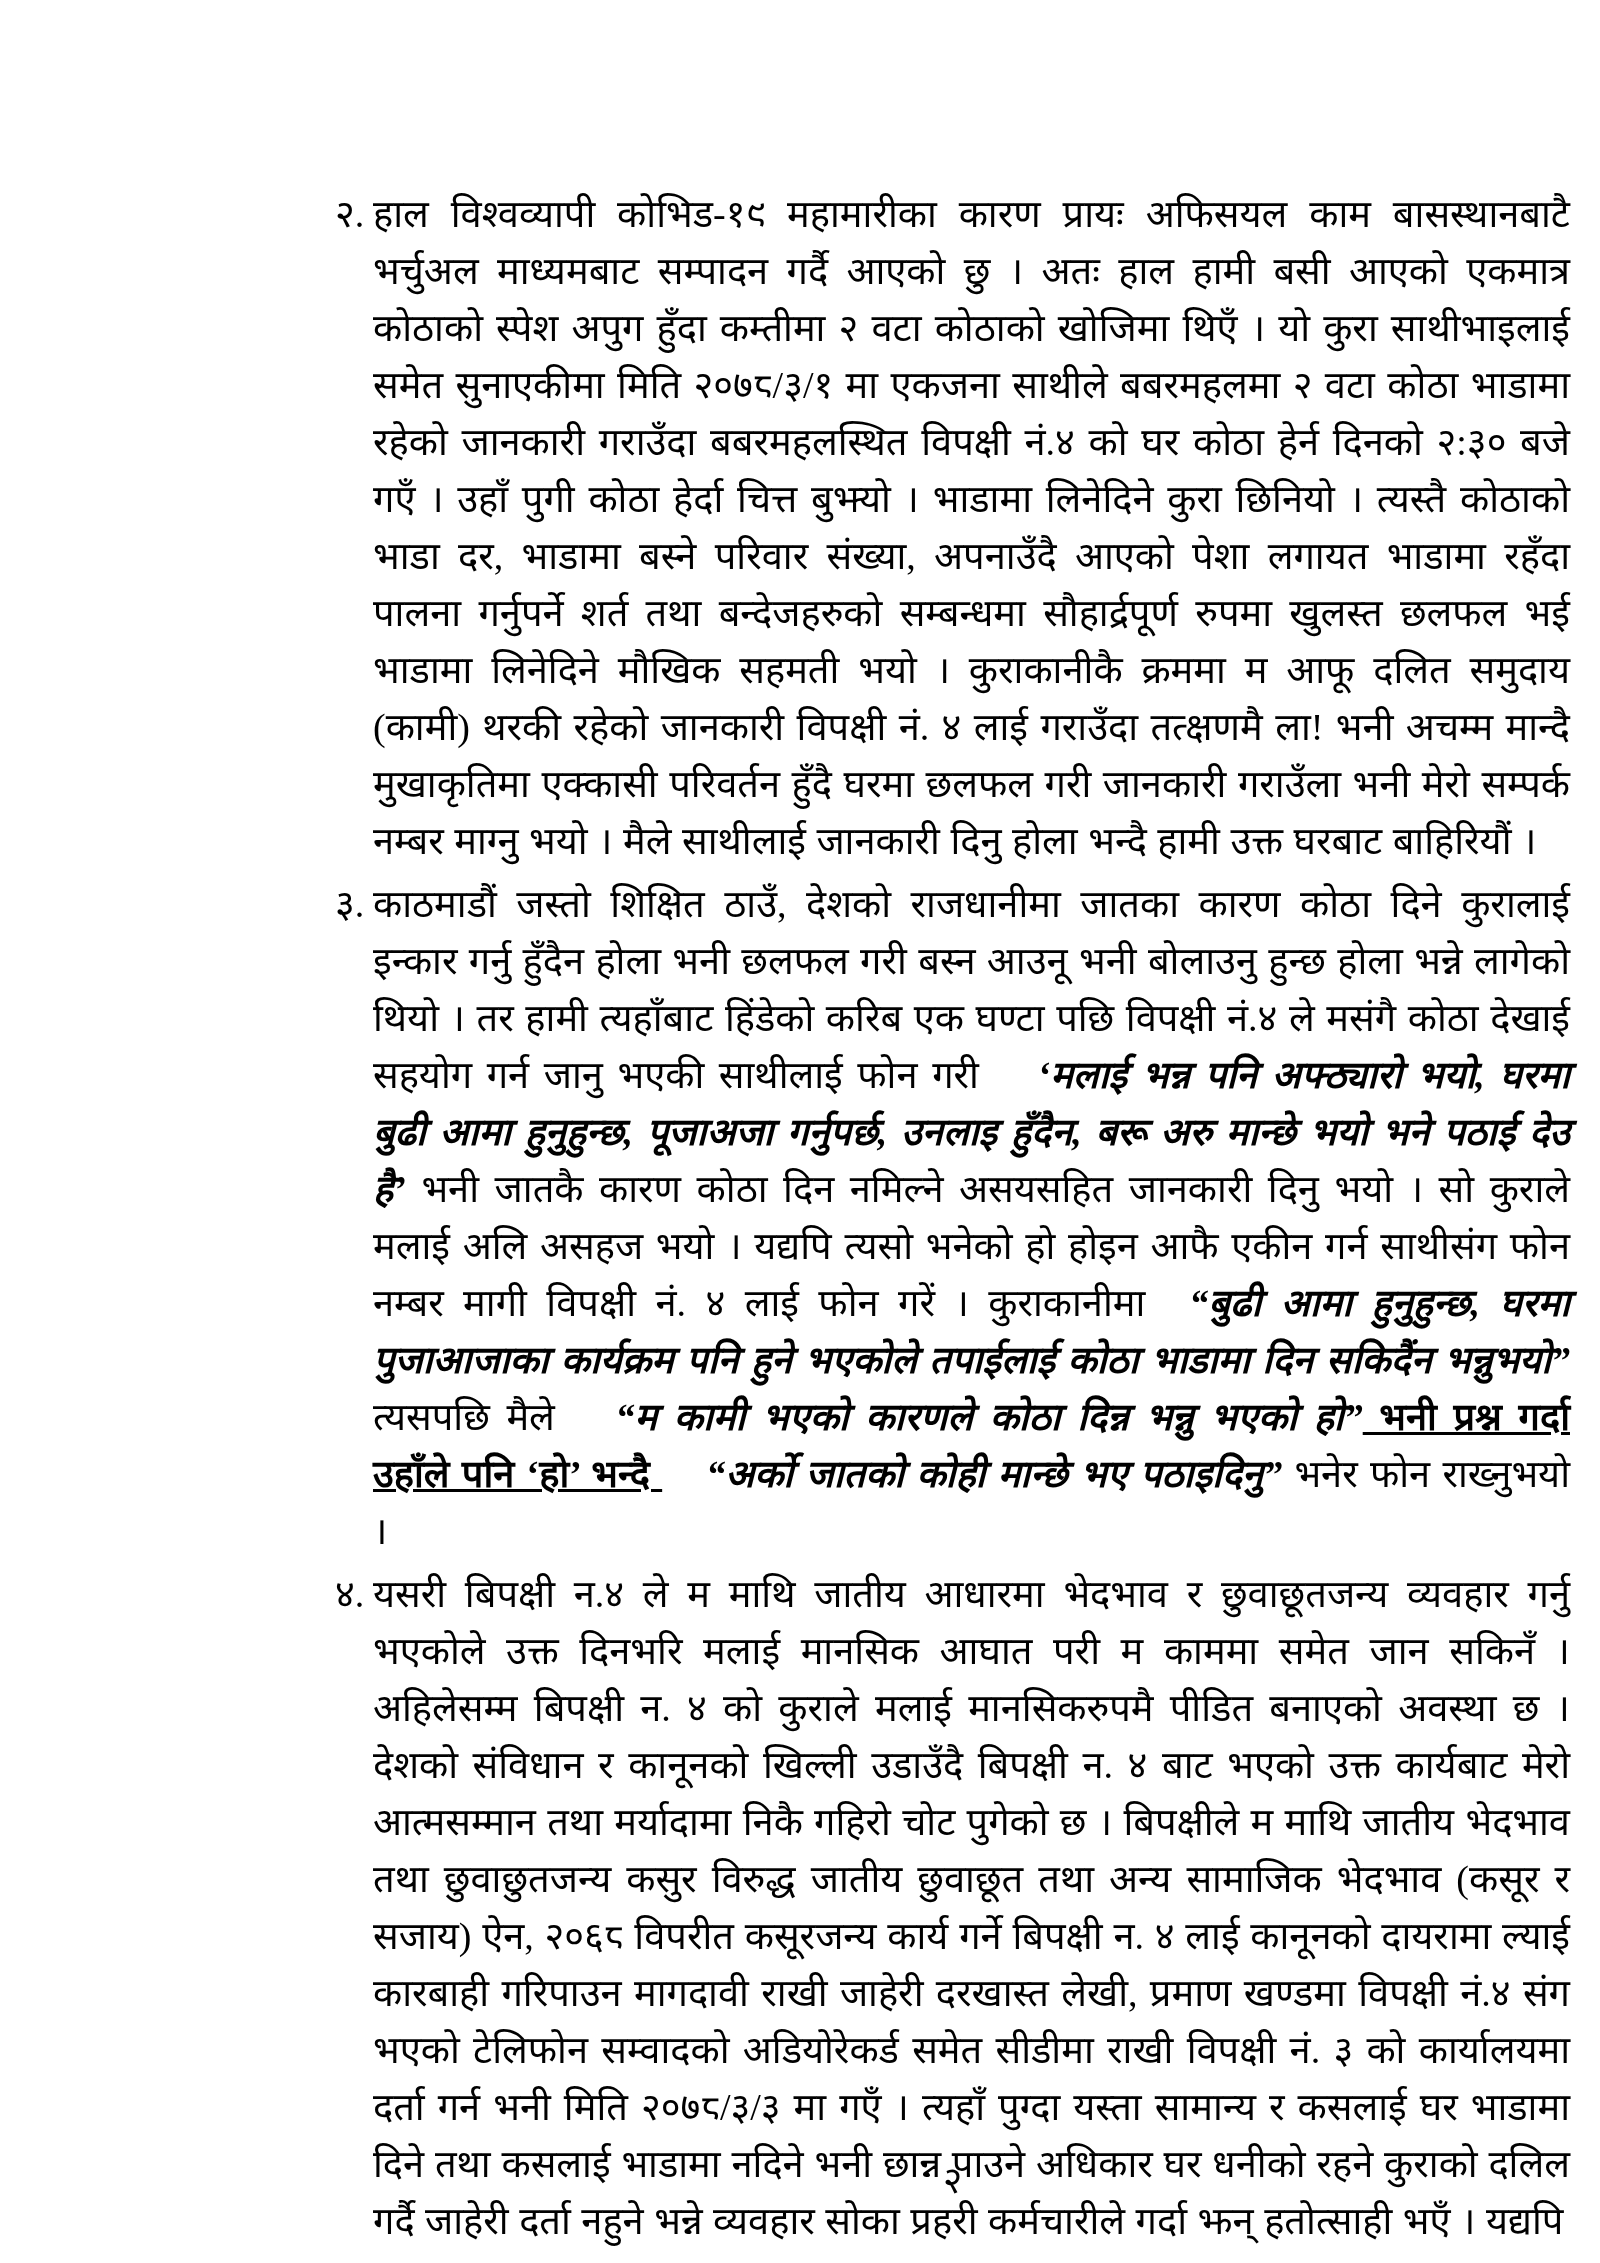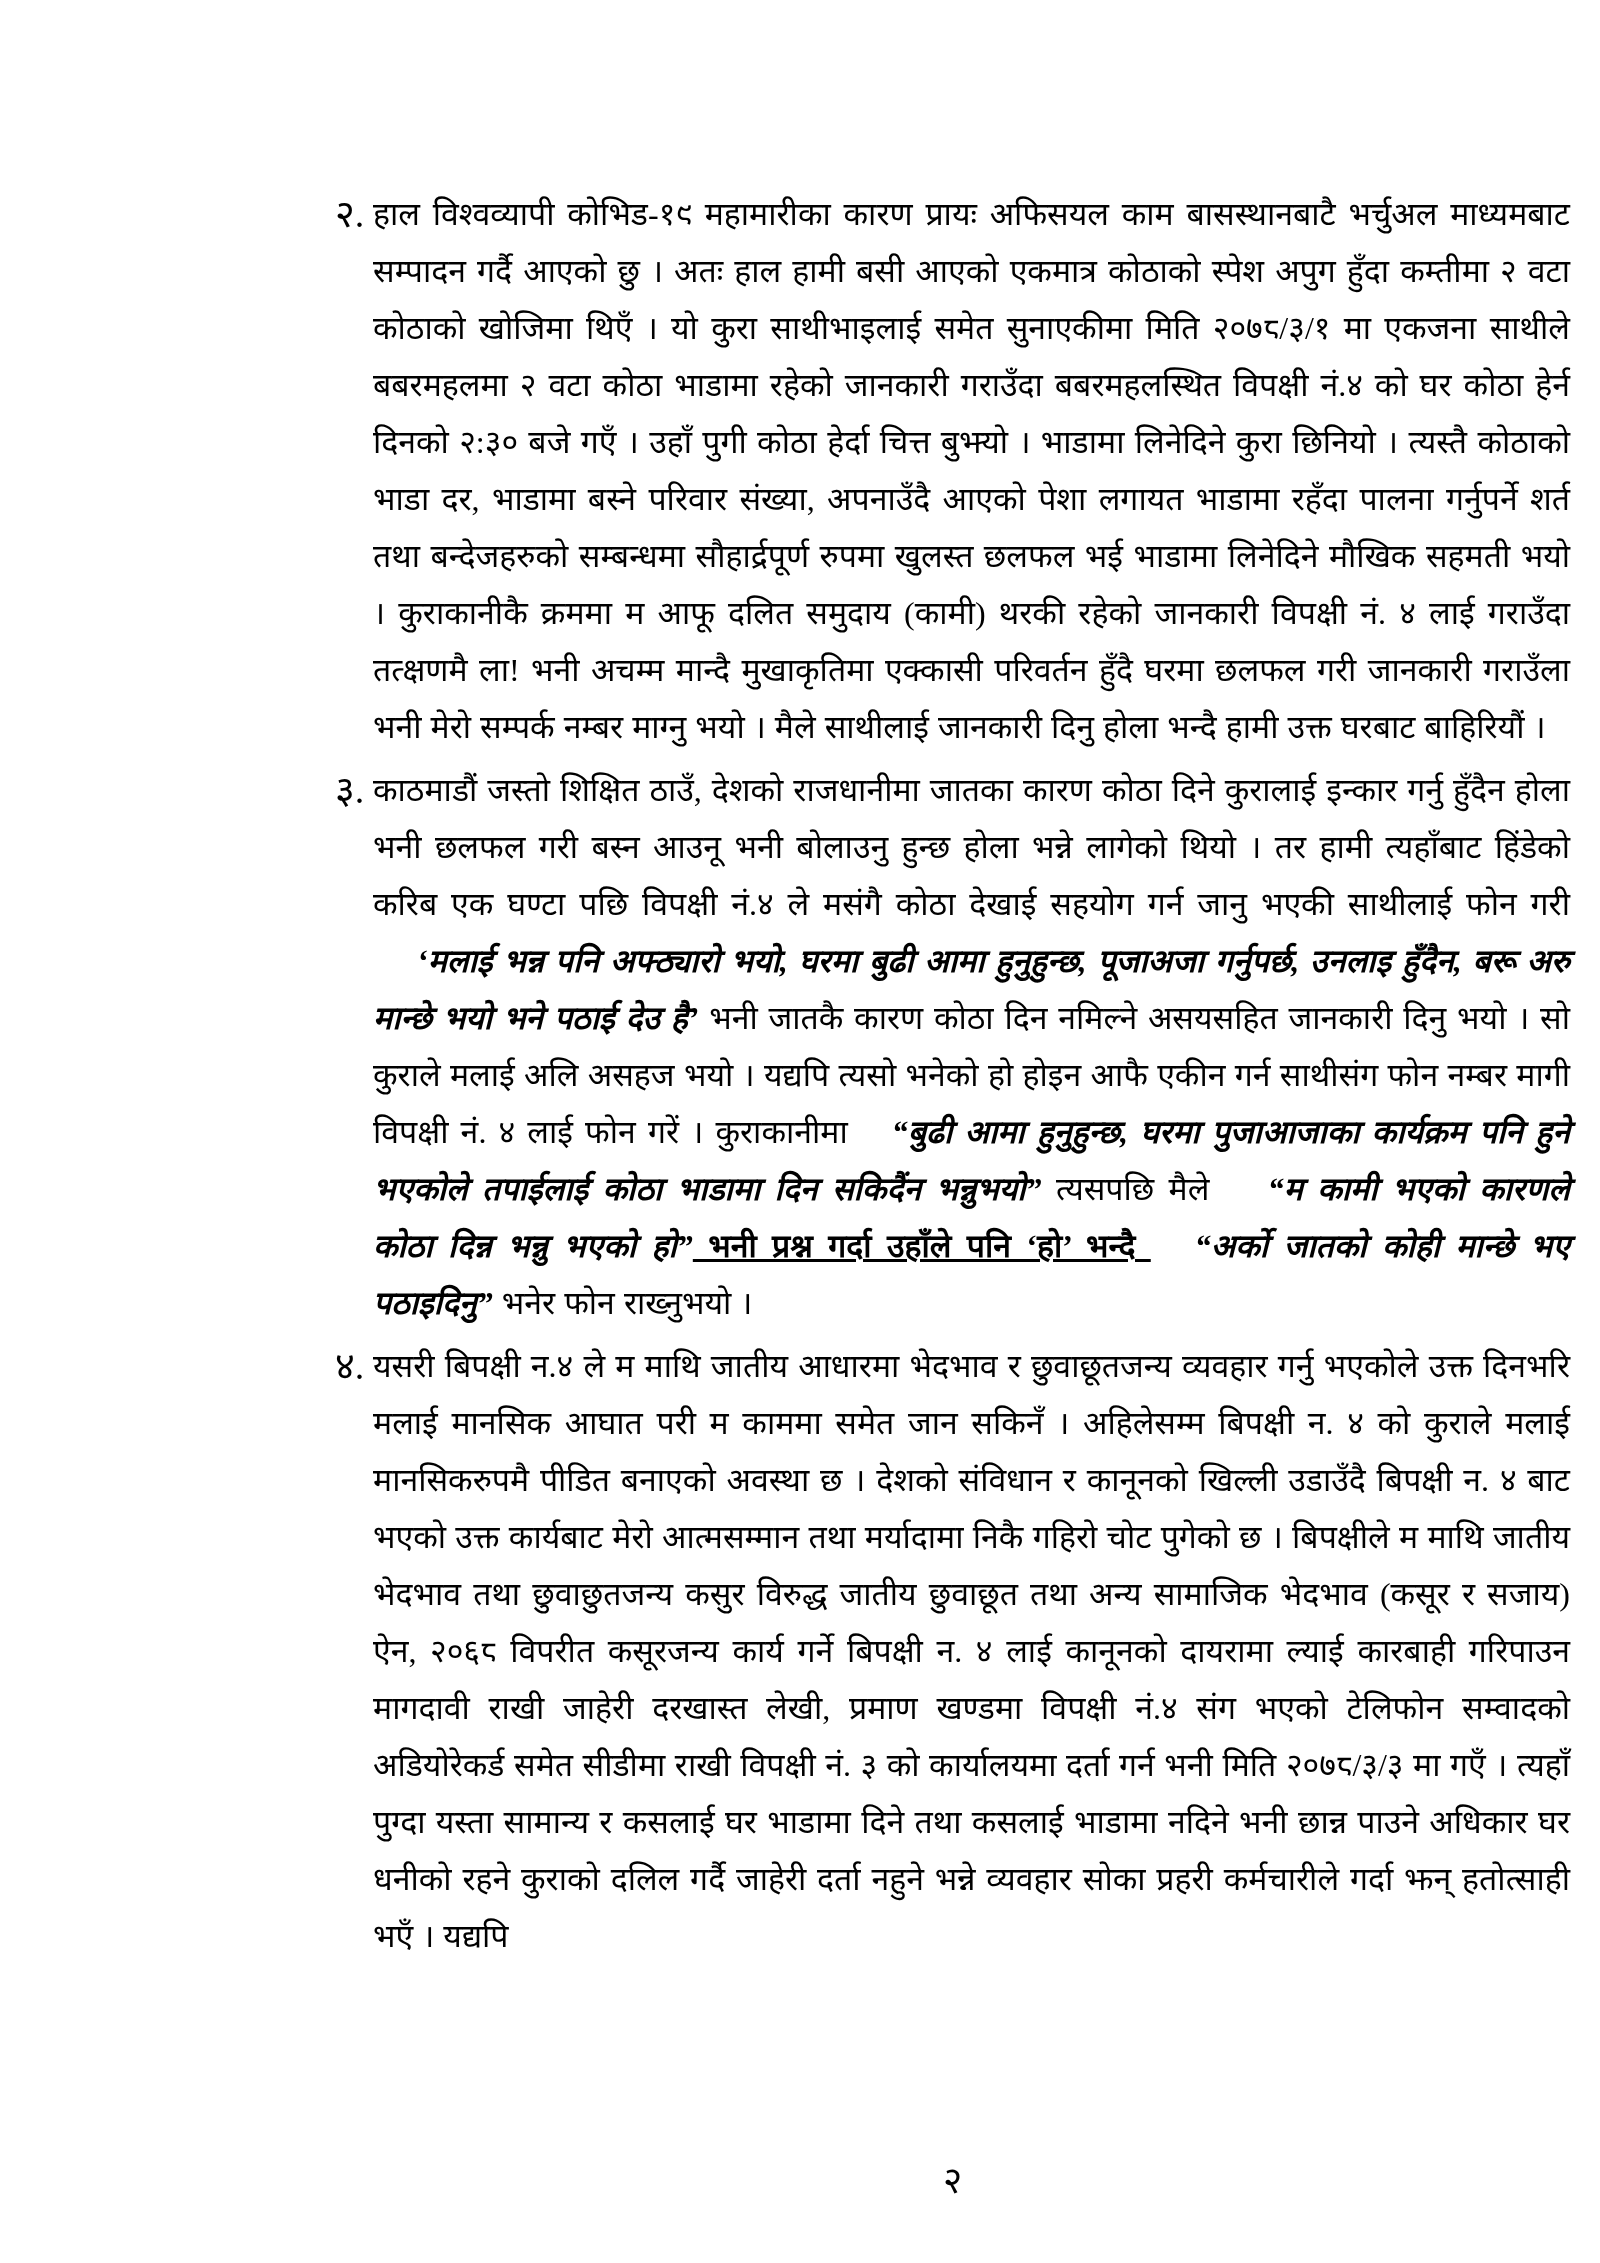--- a/index.html
+++ b/index.html
@@ -30,21 +30,21 @@
   }
   .marker {
     flex: 0 0 38px;
     font-size: 38px;
     line-height: 57px;
     white-space: nowrap;
   }
   .ptext {
     flex: 1 1 auto;
     margin: 0;
-    font-size: 32px;
+    font-size: 38px;
     line-height: 57px;
     text-align: justify;
     word-spacing: 1px;
   }
   .seg-n  { font-weight: normal; font-style: normal; }
   .seg-b  { font-weight: bold;   font-style: normal; text-decoration: underline; }
   .seg-bi { font-weight: bold;   font-style: italic; margin-left: 44px; }
   .page-number {
     position: absolute;
     top: 2152px;

